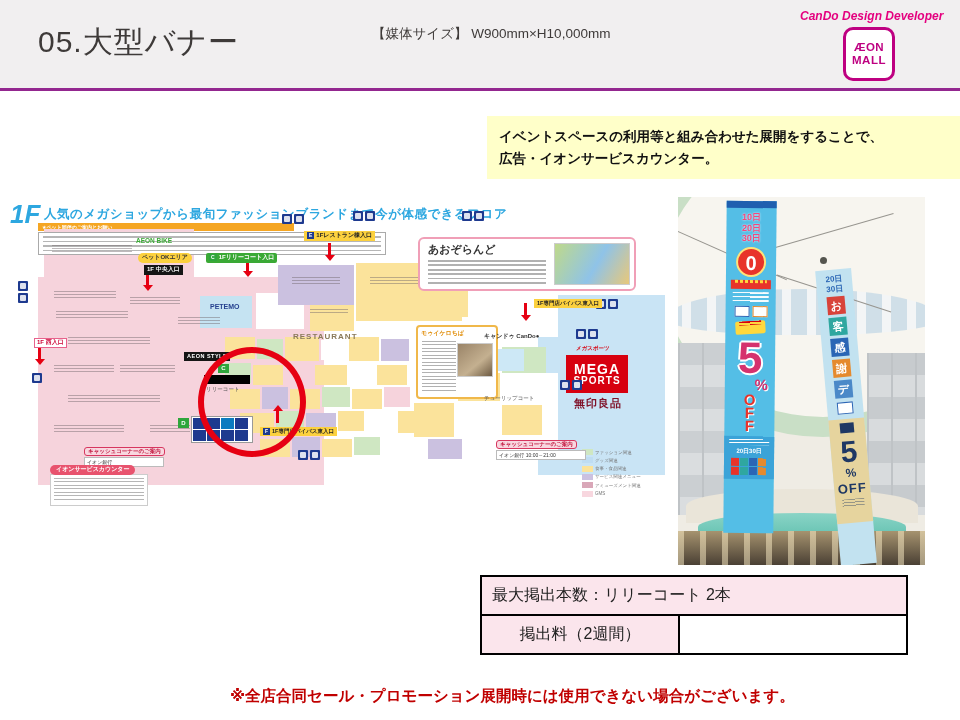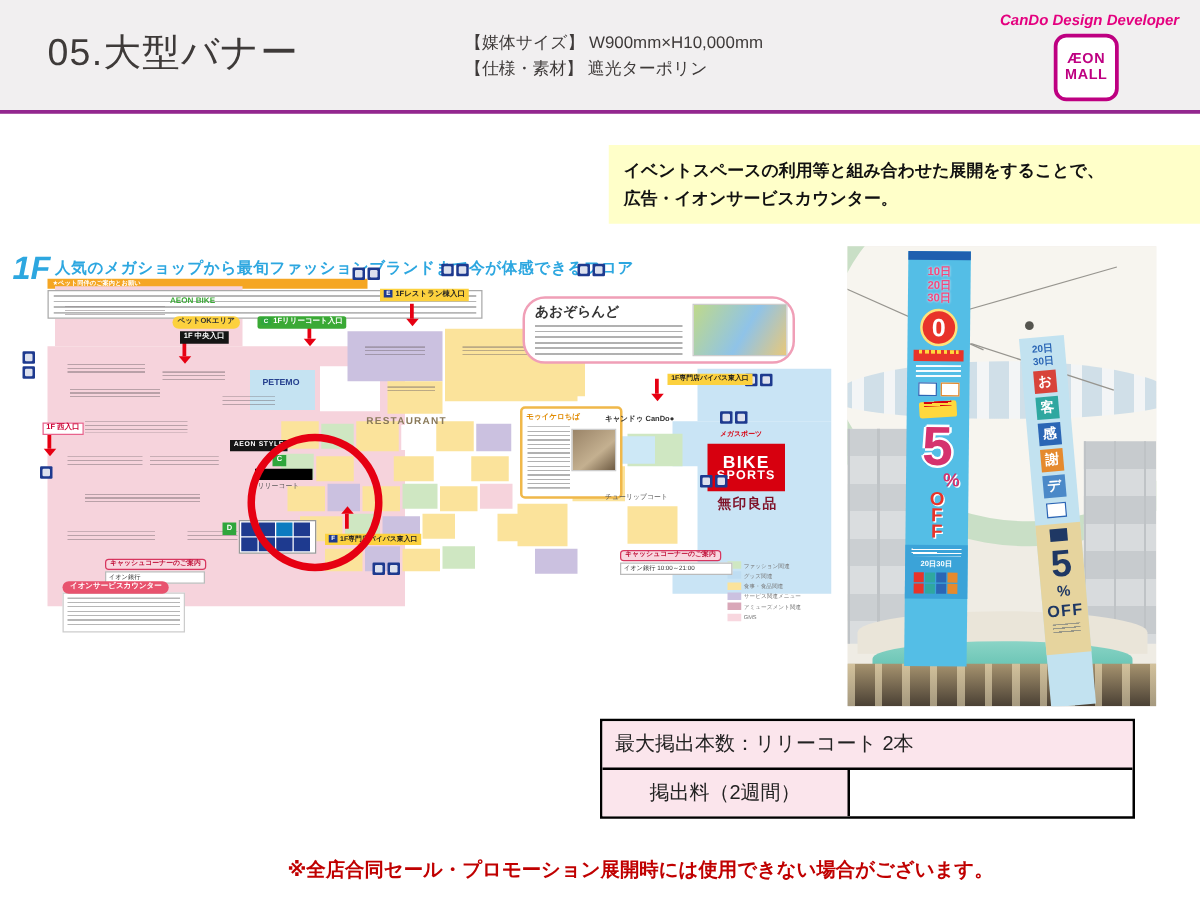--- a/index.html
+++ b/index.html
@@ -50,21 +50,21 @@
   .k-redtiny{color:#D7000F;font-size:5.5px;font-weight:bold}
   .k-muji{color:#7F1128;font-size:11px;font-weight:bold;letter-spacing:1px}
   .k-graytiny{color:#555;font-size:5.5px}
   .k-pinkb{background:#fff;border:1px solid #E8628C;color:#C03;font-size:6px;font-weight:bold;padding:0 2px}
   .k-cash{background:#F8D7DF;border:1px solid #D7365F;color:#C0143C;font-size:5.5px;font-weight:bold;padding:0 3px;border-radius:3px}
   .k-cashbody{background:#fff;border:1px solid #bbb;color:#333;font-size:5px;padding:1px 2px;overflow:hidden}
   .k-svc{background:#E8536E;color:#fff;font-size:6px;font-weight:bold;padding:1px 6px;border-radius:5px}
   .lgrow{position:absolute;display:flex;align-items:center;gap:2px;z-index:5}
   .lgsq{width:11px;height:6px;display:inline-block}
   .lgtx{font-size:4.5px;color:#777;white-space:nowrap}
-  #aozora{left:408px;top:40px;width:214px;height:50px;border:2px solid #F09FB7;border-radius:18px;background:#fff;z-index:5}
+  #aozora{left:408px;top:40px;width:214px;height:50px;border:2px solid #F09FB7;border-radius:6px;background:#fff;z-index:5}
   #aozora .ttl{position:absolute;left:8px;top:3px;font-size:11px;font-weight:bold;color:#333}
   #aozora .stripes{position:absolute;left:8px;top:21px;width:118px;height:24px;
       background:repeating-linear-gradient(180deg,rgba(100,100,100,.5) 0 1.5px,transparent 1.5px 4.5px)}
   #aozora .ph{position:absolute;right:4px;top:4px;width:74px;height:40px;border:1px solid #ccc;
       background:linear-gradient(120deg,#BFD98A,#8FC3E8 55%,#E8C87A)}
   #moubox{left:406px;top:128px;width:78px;height:70px;border:2px solid #F0B84A;border-radius:4px;background:#fff;z-index:5}
   #moubox .ttl2{position:absolute;left:3px;top:2px;font-size:6px;font-weight:bold;color:#E08A00}
   #moubox .stripes{position:absolute;left:4px;top:14px;width:34px;height:50px;
       background:repeating-linear-gradient(180deg,rgba(100,100,100,.5) 0 1px,transparent 1px 3.5px)}
   #moubox .ph2{position:absolute;right:3px;top:16px;width:34px;height:32px;border:1px solid #ccc;
@@ -149,21 +149,20 @@
 
   #footnote{left:230px;top:686px;font-size:15.5px;font-weight:bold;color:#C00000;white-space:nowrap}
 </style>
 </head>
 <body>
 
 <div class="abs" id="header"></div>
 <div class="abs" id="title">05.大型バナー</div>
 <div class="abs" id="specs">
   <div><span>【媒体サイズ】</span> <span>W900mm×H10,000mm</span></div>
-  <div><span>【仕様・素材】</span> <span>遮光ターポリン</span></div>
 </div>
 <div class="abs" id="tagline">CanDo Design Developer</div>
 <div class="abs" id="aeonlogo">
   <span>ÆON</span>
   <span>MALL</span>
 </div>
 
 <div class="abs" id="callout">
   <div>イベントスペースの利用等と組み合わせた展開をすることで、</div>
   <div>広告・イオンサービスカウンター。</div>
@@ -178,21 +177,21 @@
     <div class="ttl">あおぞらんど</div>
     <div class="stripes"></div>
     <div class="ph"></div>
   </div>
   <div class="abs" id="moubox">
     <div class="ttl2">モゥイケロちば</div>
     <div class="stripes"></div>
     <div class="ph2"></div>
   </div>
   <div class="abs" id="megabox">
-    <div class="m1">BIKE</div>
+    <div class="m1">MEGA</div>
     <div class="m2">SPORTS</div>
   </div>
   <div class="abs" id="circle"></div>
   <div class="abs" id="cbadge">C</div>
   <div class="abs" id="minibox"></div>
   <div class="abs" id="dbadge">D</div>
   <div class="abs" id="iconblock">
     <div class="mini"></div>
     <div class="mini"></div>
     <div class="mini"></div>

